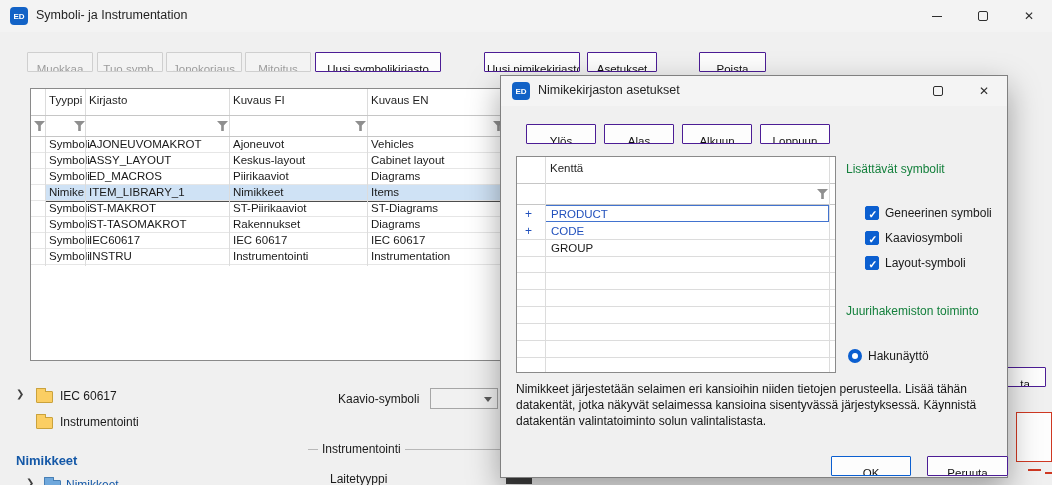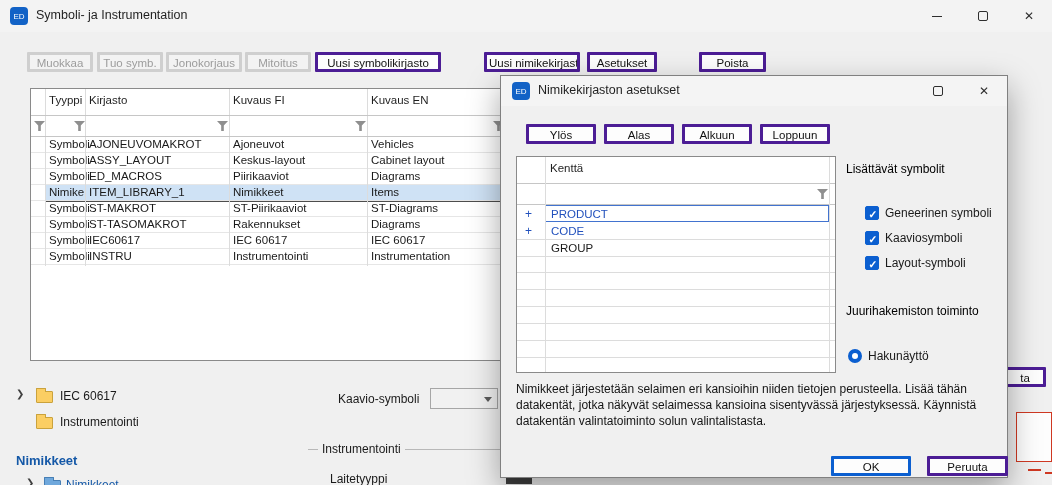--- a/index.html
+++ b/index.html
@@ -3,29 +3,29 @@
 <meta charset="utf-8">
 <style>
   *{box-sizing:border-box;margin:0;padding:0}
   html,body{width:1052px;height:485px;overflow:hidden}
   #screen{position:relative;width:1052px;height:485px;background:#f0f0f0;outline:1px solid #9a9a9a;
           font-family:"Liberation Sans",sans-serif;font-size:12px;color:#1a1a1a}
   
   .titlebar{position:absolute;left:0;top:0;width:100%;height:32px;background:#f3f3f3}
   .title-text{position:absolute;left:36px;top:8px;font-size:12.5px;color:#1f1f1f;white-space:nowrap}
   .edicon{position:absolute;left:10px;top:7px;width:18px;height:18px;background:#1262c6;border-radius:4px;
-          color:#fff;font-size:8px;font-weight:normal;display:flex;align-items:center;justify-content:center}
+          color:#fff;font-size:8px;font-weight:bold;display:flex;align-items:center;justify-content:center}
   .winctl{position:absolute;top:0;width:46px;height:32px;display:flex;align-items:center;justify-content:center}
   .winctl.dlg{height:30px}
   .glyph-min{width:10px;height:1px;background:#2e2e2e}
   .glyph-max{width:10px;height:10px;border:1px solid #2e2e2e;border-radius:2px}
   .winctl.close::before{content:"✕";font-size:12px;color:#2e2e2e}
   
-  .btn{position:absolute;height:20px;background:#fdfdfd;border:3px solid #4c1d95;border-radius:1px;
-       font-size:11.5px;text-align:center;line-height:17px;color:#111;overflow:hidden;padding:0 2px;white-space:nowrap}
+  .btn{position:absolute;height:20px;background:#fdfdfd;border:1px solid #4c1d95;border-radius:1px;
+       font-size:11.5px;text-align:center;line-height:17px;color:#111;overflow:hidden;padding:8px 2px;white-space:nowrap}
   .btn.disabled{background:#f3f3f3;border-color:#cfcfcf;color:#9c9c9c}
   .btn.ok{border-color:#0b5fd0}
   
   .ltable{position:absolute;left:30px;top:88px;width:978px;height:273px;background:#fff;border:1px solid #8a8a8a}
   .lt-h{position:absolute;top:5px;font-size:11.5px;color:#1f1f1f;white-space:nowrap}
   .lt-row{position:absolute;left:0;width:100%;height:16px;border-bottom:1px solid #e6e6e6}
   .lt-cell{position:absolute;top:0;height:15px;line-height:15px;font-size:11.5px;white-space:nowrap;color:#1a1a1a}
   .vline{position:absolute;top:0;width:1px;background:#dcdcdc;z-index:2}
   .hline{position:absolute;left:0;width:100%;height:1px;background:#c6c6c6;z-index:2}
   .hline.soft{background:#dcdcdc}
@@ -53,21 +53,21 @@
   .dialog{position:absolute;left:500px;top:75px;width:508px;height:403px;background:#f0f0f0;
           border:1px solid #808080;box-shadow:0 12px 30px rgba(0,0,0,.35);z-index:10}
   .dlg-titlebar{position:absolute;left:0;top:0;width:100%;height:30px;background:#f4f4f4}
   .ftable{position:absolute;left:15px;top:80px;width:320px;height:217px;background:#fff;border:1px solid #8a8a8a}
   .ft-empty{position:absolute;left:0;top:99px;width:100%;height:116px;
             background:repeating-linear-gradient(to bottom,#fff 0 16px,#dcdcdc 16px 17px)}
   .ft-marker{position:absolute;left:8px;font-size:12px;color:#2251bd;line-height:16px;z-index:3}
   .ft-val{position:absolute;left:34px;font-size:11.5px;color:#1a1a1a;line-height:16px;white-space:nowrap;z-index:3}
   .ft-val.blue{color:#2251bd}
   .focus-cell{position:absolute;left:28px;top:48px;width:284px;height:17px;background:#fff;border:1px solid #4273cf;z-index:1}
-  .panel-title{position:absolute;font-size:12px;color:#000000;white-space:nowrap}
+  .panel-title{position:absolute;font-size:12px;color:#15803d;white-space:nowrap}
   .opt-row{position:absolute;width:150px;height:16px}
   .cbox{position:absolute;left:0;top:0;width:14px;height:14px;border:1px solid #767676;border-radius:2px;background:#fff}
   .cbox.checked{background:#0b5fd0;border-color:#0b5fd0}
   .cbox.checked::before{content:"✓";position:absolute;left:2.5px;top:0;color:#fff;font-size:10.5px;font-weight:bold;line-height:14px}
   .radio{position:absolute;left:0;top:0;width:14px;height:14px;border:1px solid #6a6a6a;border-radius:50%;background:#fff}
   .radio.selected{border:4px solid #0b5fd0}
   .opt-label{position:absolute;left:20px;top:0;font-size:12px;white-space:nowrap;line-height:15px}
   .dlg-desc{position:absolute;left:15px;top:306px;width:482px;font-size:12px;line-height:1.33;color:#141414}
   .frag{position:absolute}
 </style>

